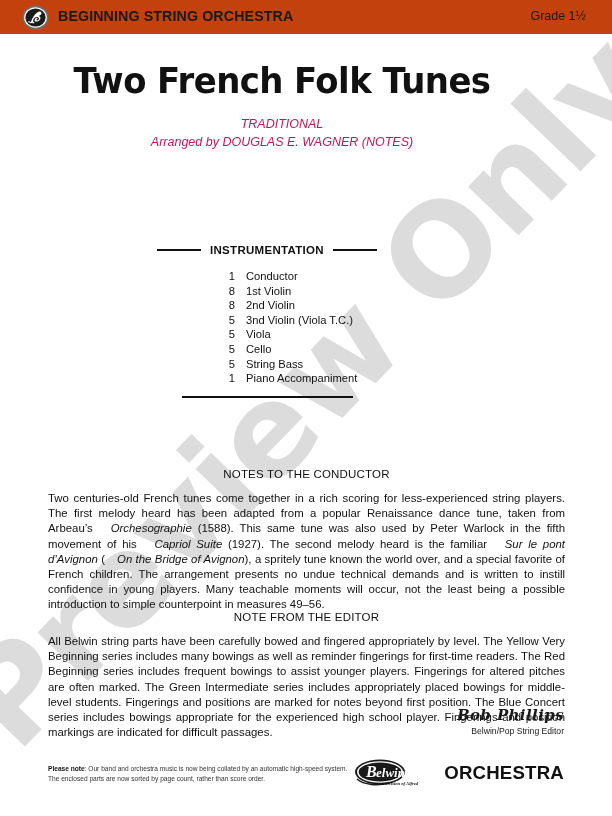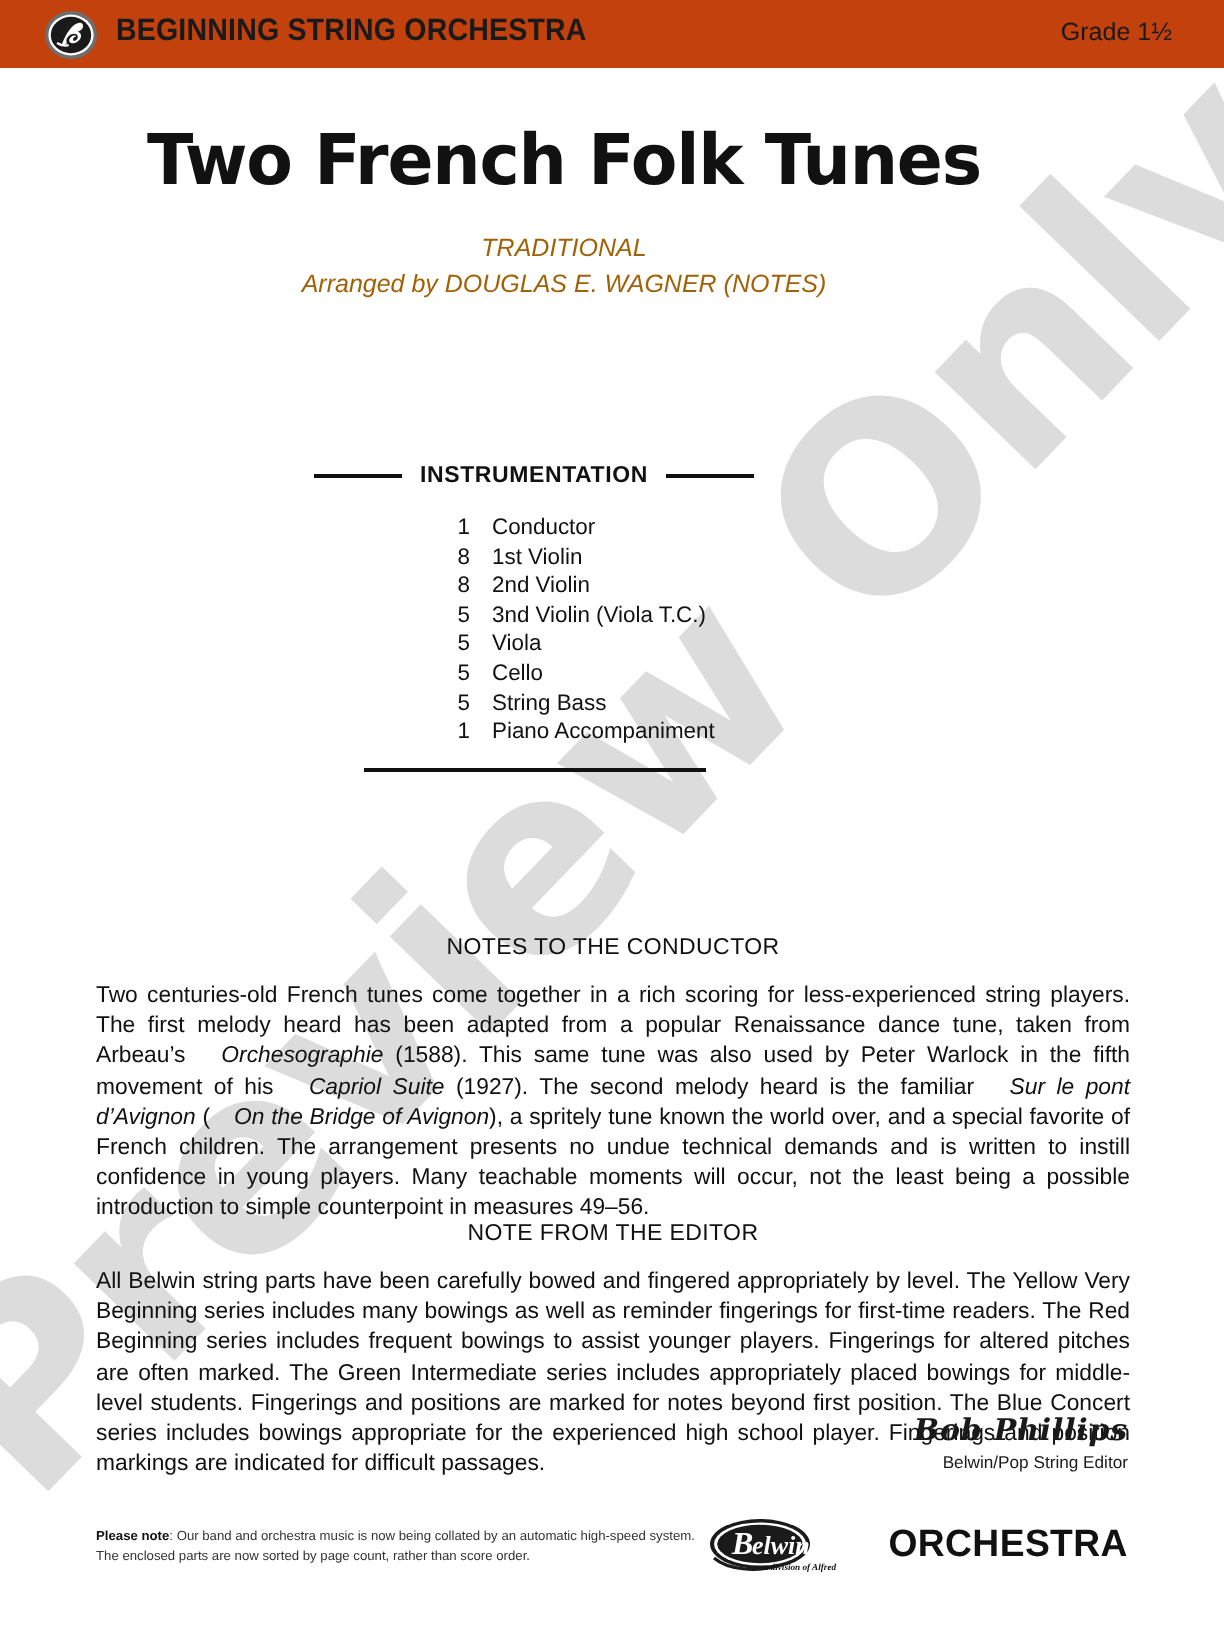--- a/index.html
+++ b/index.html
@@ -114,29 +114,29 @@
     line-height: 1.05;
     transform: scaleX(0.97);
   }
   #credits {
     margin-top: 15px;
   }
   .credit-line {
     font-family: "Liberation Sans", sans-serif;
     font-style: italic;
     font-size: 12.5px;
-    color: #a16207;
+    color: #be185d;
     line-height: 1.45;
   }
 
   
   #instrumentation {
     position: absolute;
     left: 0;
-    top: 232px;
+    top: 244px;
     width: 534px;
   }
   #instr-heading-row {
     display: flex;
     align-items: center;
     justify-content: center;
     gap: 9px;
   }
   .instr-rule {
     width: 44px;

